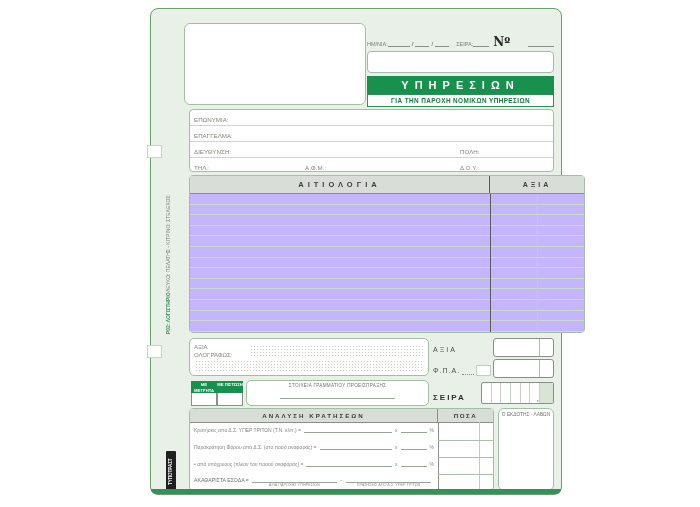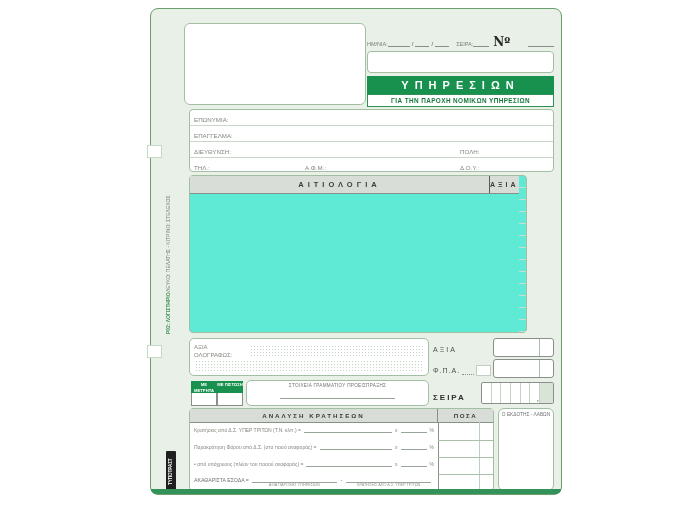--- a/index.html
+++ b/index.html
@@ -33,22 +33,22 @@
 
   
   #customer-box{position:absolute;left:38px;top:100px;width:365px;height:63px;background:#fff;
                 border:1px solid #a3bfa3;border-radius:4px;box-sizing:border-box;}
   .crow{position:relative;height:15px;border-bottom:1px solid #c9d7c9;}
   .crow.last{border-bottom:none;}
   .crow .lbl{position:absolute;left:4px;bottom:2px;font-size:6.2px;color:#84897f;}
   .crow .at115{left:115px;} .crow .at270{left:270px;}
 
   
-  #main-table{position:absolute;left:38px;top:166px;width:338px;height:158px;background:#5eead4;
-              border:1px solid #a3bfa3;border-radius:4px;box-sizing:border-box;display:flex;flex-direction:row;}
+  #main-table{position:absolute;left:38px;top:166px;width:396px;height:158px;background:#c4b5fd;
+              border:1px solid #a3bfa3;border-radius:4px;box-sizing:border-box;display:flex;flex-direction:column;}
   .thead{display:flex;height:17px;background:#d9ddd8;border-bottom:1px solid #8a8f8a;}
   .th-desc{width:300px;text-align:center;font-size:7.5px;font-weight:bold;letter-spacing:4px;
            line-height:17px;color:#3c3c3c;border-right:1px solid #5a5a5a;box-sizing:border-box;}
   .th-val{flex:1;text-align:center;font-size:7px;font-weight:bold;letter-spacing:3px;
           line-height:17px;color:#3c3c3c;}
   .tbody{position:relative;flex:1;display:flex;flex-direction:column;}
   .trow{flex:1;border-bottom:1px solid #ccdacc;}
   .trow:last-child{border-bottom:none;}
   .vline{position:absolute;top:0;bottom:0;width:1px;}
   .vl-main{left:300px;background:#5a5a5a;}

